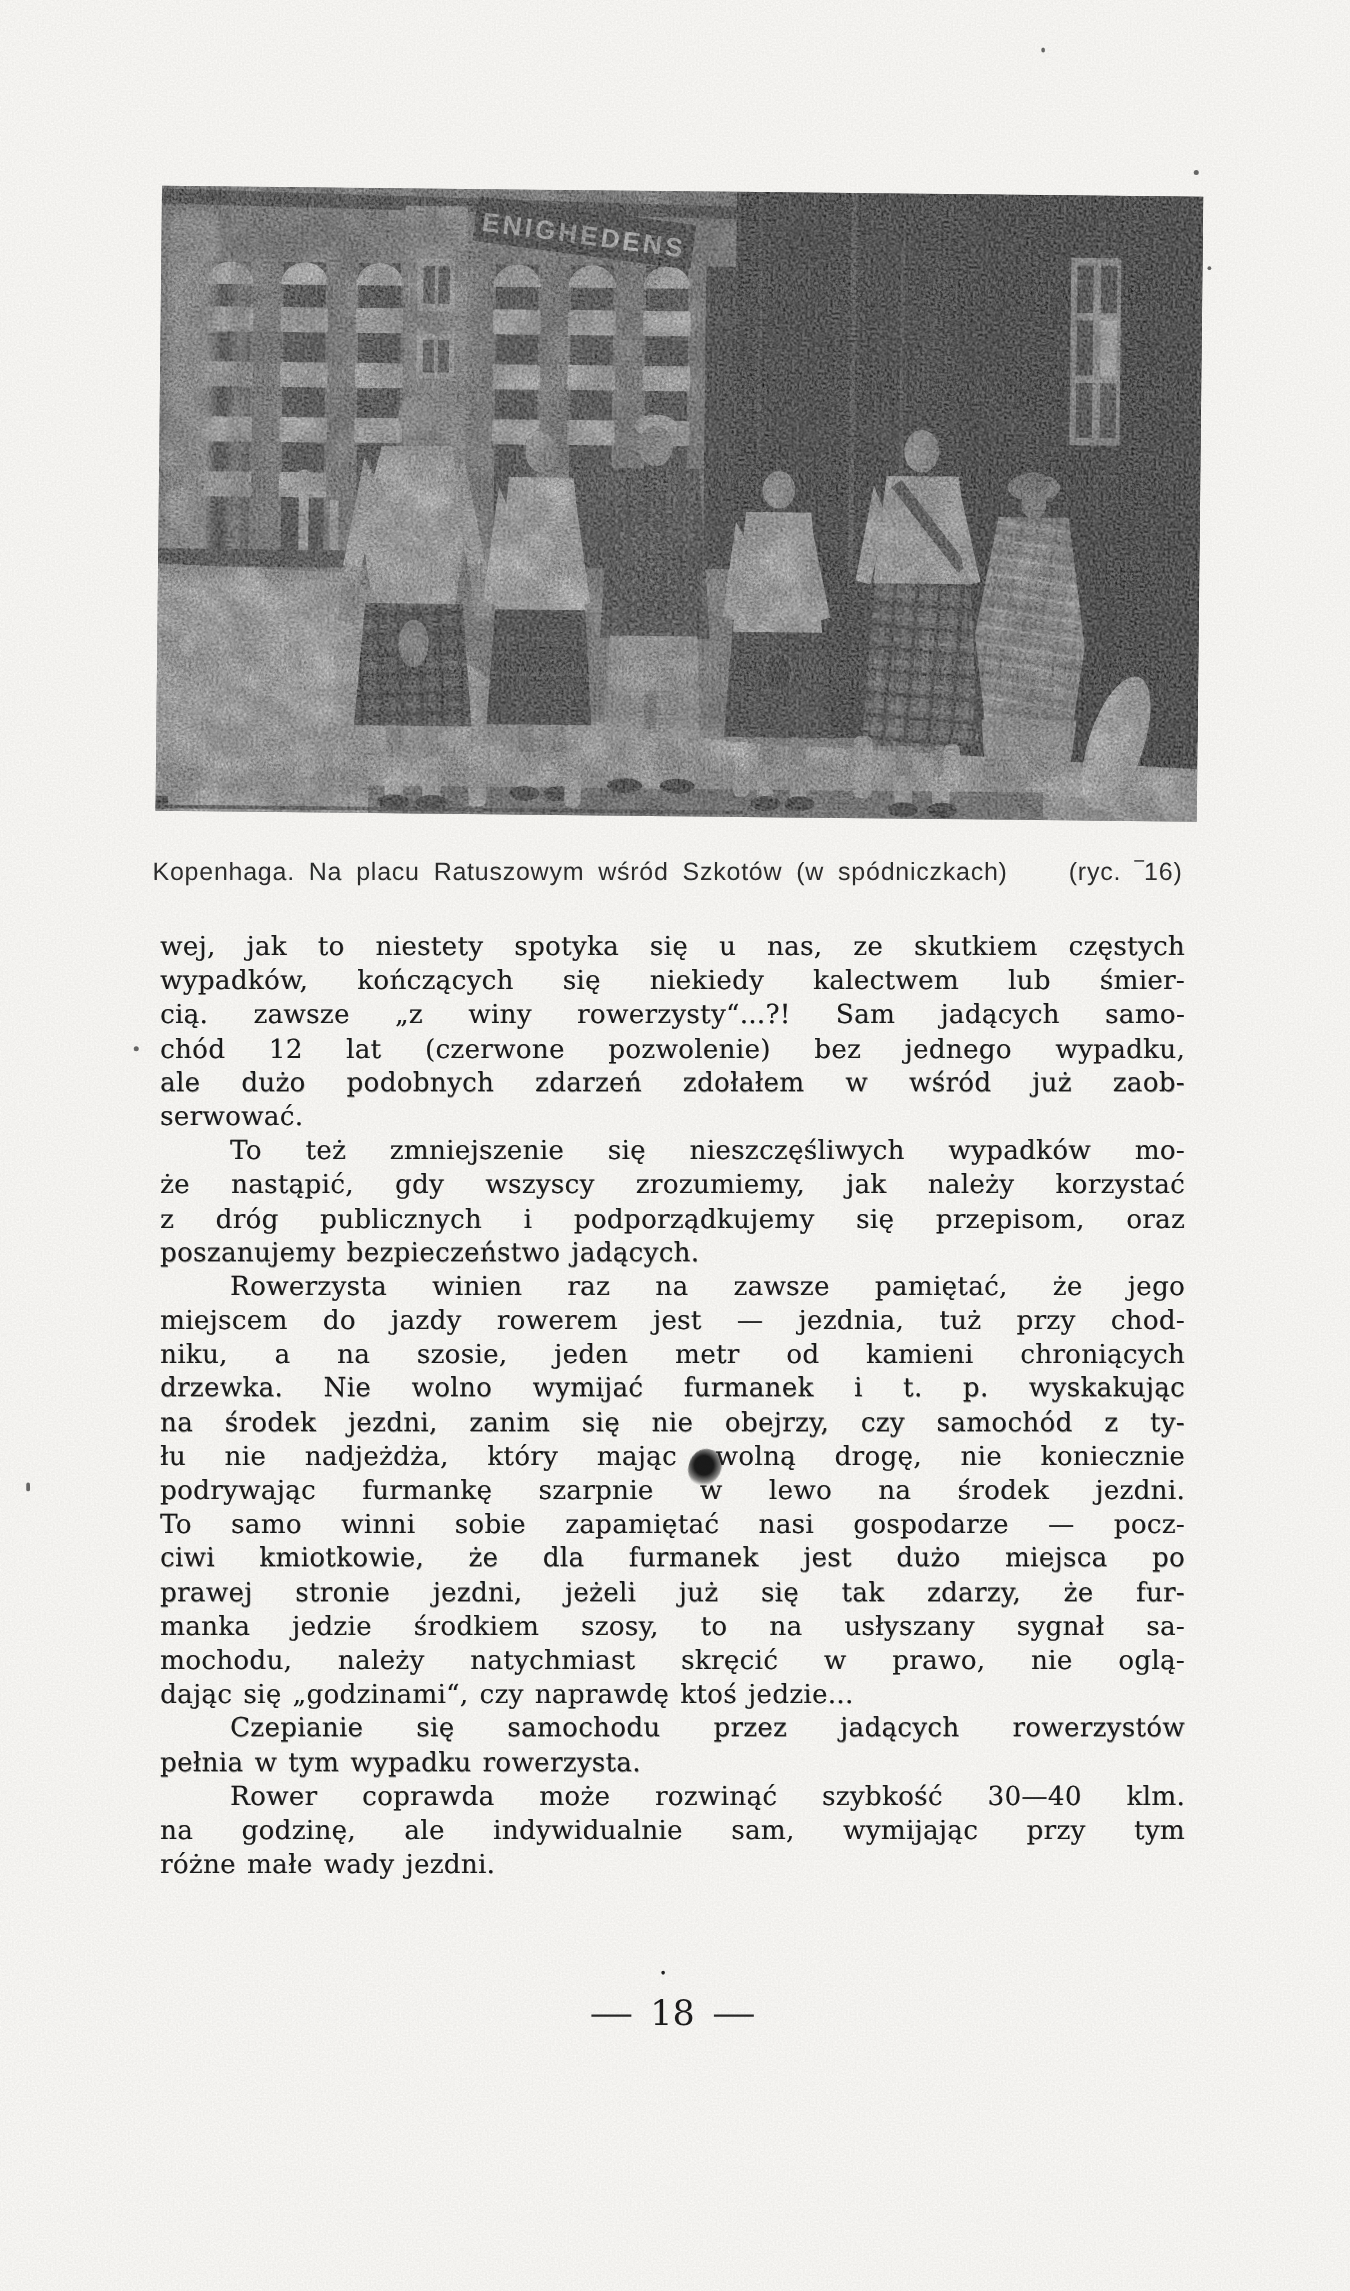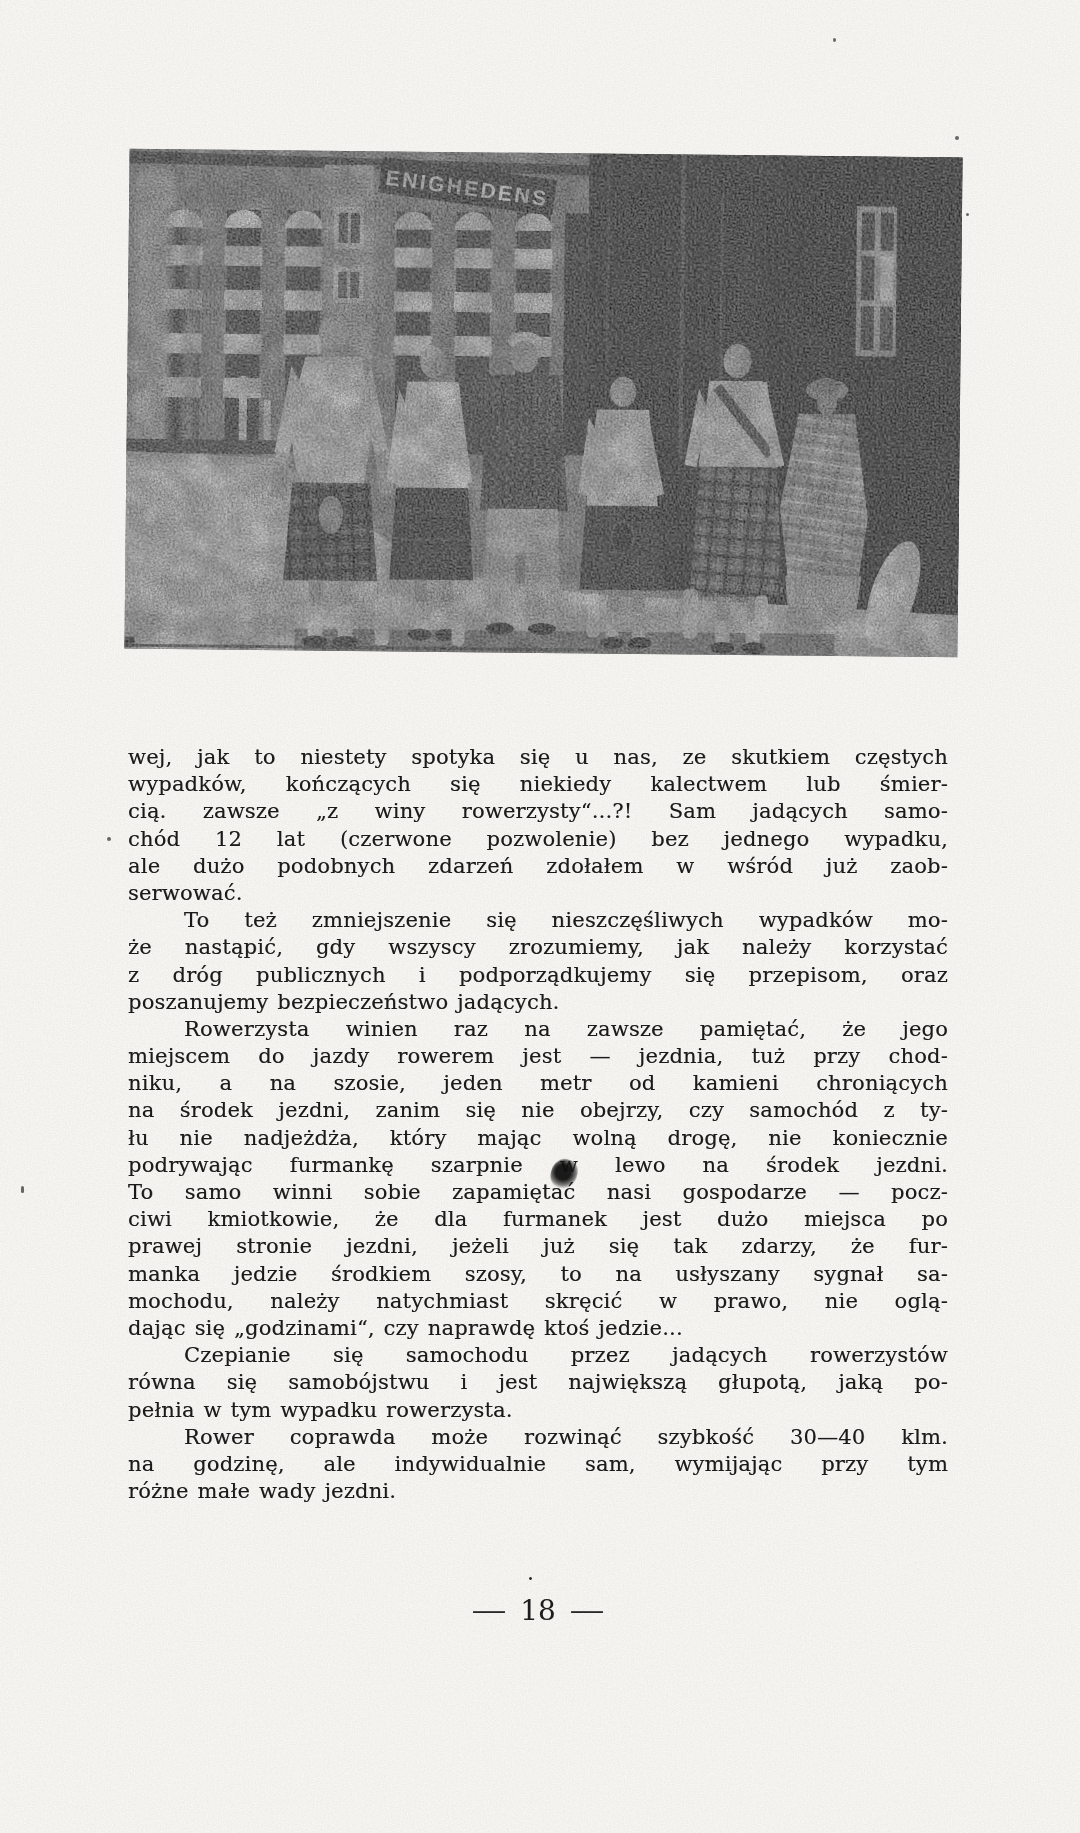--- a/index.html
+++ b/index.html
@@ -295,46 +295,50 @@
 
       <rect x="0" y="495" width="470" height="3" fill="#333" opacity="0.8"></rect>
       <rect x="0" y="488" width="10" height="10" fill="#333"></rect>
 
       <rect width="833" height="500" filter="url(#blotch)" opacity="0.28"></rect>
       <rect width="833" height="500" filter="url(#grainD)" opacity="0.45"></rect>
       <rect width="833" height="500" filter="url(#grainL)" opacity="0.4"></rect>
     </svg>
   </div>
 
+  <div class="caption">
+    <span>Kopenhaga. Na placu Ratuszowym wśród Szkotów (w spódniczkach)</span>
+    <span>(ryc. ‾16)</span>
+  </div>
 
   <div class="bodytext">
     <div class="line">wej, jak to niestety spotyka się u nas, ze skutkiem częstych</div>
     <div class="line">wypadków, kończących się niekiedy kalectwem lub śmier-</div>
     <div class="line">cią. zawsze „z winy rowerzysty“...?! Sam jadących samo-</div>
     <div class="line">chód 12 lat (czerwone pozwolenie) bez jednego wypadku,</div>
     <div class="line">ale dużo podobnych zdarzeń zdołałem w wśród już zaob-</div>
     <div class="line last">serwować.</div>
     <div class="line indent">To też zmniejszenie się nieszczęśliwych wypadków mo-</div>
     <div class="line">że nastąpić, gdy wszyscy zrozumiemy, jak należy korzystać</div>
     <div class="line">z dróg publicznych i podporządkujemy się przepisom, oraz</div>
     <div class="line last">poszanujemy bezpieczeństwo jadących.</div>
     <div class="line indent">Rowerzysta winien raz na zawsze pamiętać, że jego</div>
     <div class="line">miejscem do jazdy rowerem jest — jezdnia, tuż przy chod-</div>
     <div class="line">niku, a na szosie, jeden metr od kamieni chroniących</div>
+    <div class="line">drzewka. Nie wolno wymijać furmanek i t. p. wyskakując</div>
     <div class="line">na środek jezdni, zanim się nie obejrzy, czy samochód z ty-</div>
     <div class="line">łu nie nadjeżdża, który mając wolną drogę, nie koniecznie</div>
     <div class="line">podrywając furmankę szarpnie w lewo na środek jezdni.</div>
     <div class="line">To samo winni sobie zapamiętać nasi gospodarze — pocz-</div>
     <div class="line">ciwi kmiotkowie, że dla furmanek jest dużo miejsca po</div>
     <div class="line">prawej stronie jezdni, jeżeli już się tak zdarzy, że fur-</div>
     <div class="line">manka jedzie środkiem szosy, to na usłyszany sygnał sa-</div>
     <div class="line">mochodu, należy natychmiast skręcić w prawo, nie oglą-</div>
     <div class="line last">dając się „godzinami“, czy naprawdę ktoś jedzie...</div>
     <div class="line indent">Czepianie się samochodu przez jadących rowerzystów</div>
-    <div class="line">równa się samobójstwu i jest największą głupotą, jaką po-</div>
     <div class="line last">pełnia w tym wypadku rowerzysta.</div>
     <div class="line indent">Rower coprawda może rozwinąć szybkość 30—40 klm.</div>
     <div class="line">na godzinę, ale indywidualnie sam, wymijając przy tym</div>
     <div class="line last">różne małe wady jezdni.</div>
   </div>
 
   <div class="sepdot">.</div>
 
   <div class="folio">
     <span class="dash">—</span><span>18</span><span class="dash">—</span>

